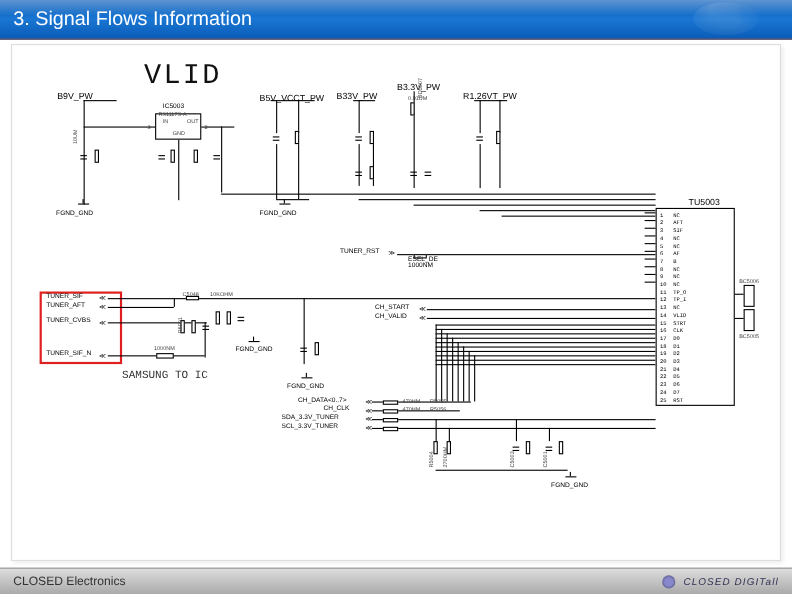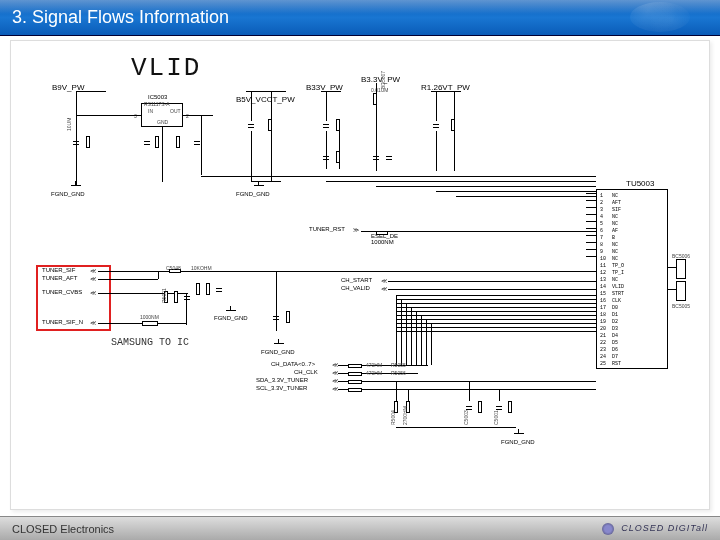--- a/index.html
+++ b/index.html
@@ -177,21 +177,21 @@
 <div class="header">
   <span>3. Signal Flows Information</span>
 </div>
 
 <div class="content">
   <div class="title">VLID</div>
 
   <div class="schematic">
 
     <div class="netlabel" style="top:2px;left:16px">B9V_PW</div>
-    <div class="netlabel" style="top:14px;left:200px">B5V_VCCT_PW</div>
+    <div class="netlabel" style="top:4px;left:200px">B5V_VCCT_PW</div>
     <div class="netlabel" style="top:2px;left:270px">B33V_PW</div>
     <div class="netlabel" style="top:-6px;left:325px">B3.3V_PW</div>
     <div class="netlabel" style="top:2px;left:385px">R1.26VT_PW</div>
     <div class="microtext" style="top:6px;left:335px;position:absolute;">0.01UM</div>
 
     <div class="ic-box" style="top:22px;left:105px;width:42px;height:24px"></div>
     <div class="netlabel tiny" style="top:13px;left:112px">IC5003</div>
     <div class="microtext" style="top:20px;left:108px;position:absolute;">RS1117S-A</div>
     <div class="microtext" style="top:32px;left:98px;position:absolute;">3</div>
     <div class="microtext" style="top:32px;left:150px;position:absolute;">2</div>

